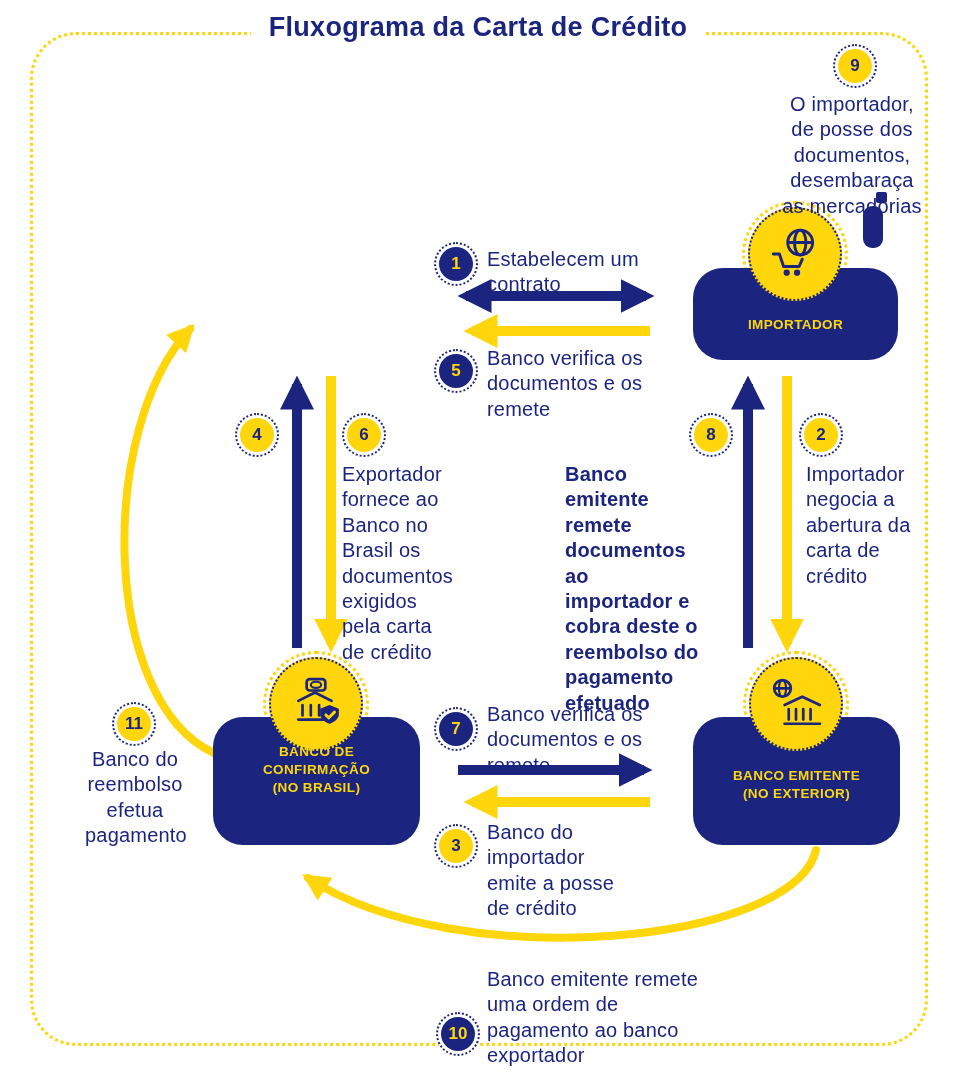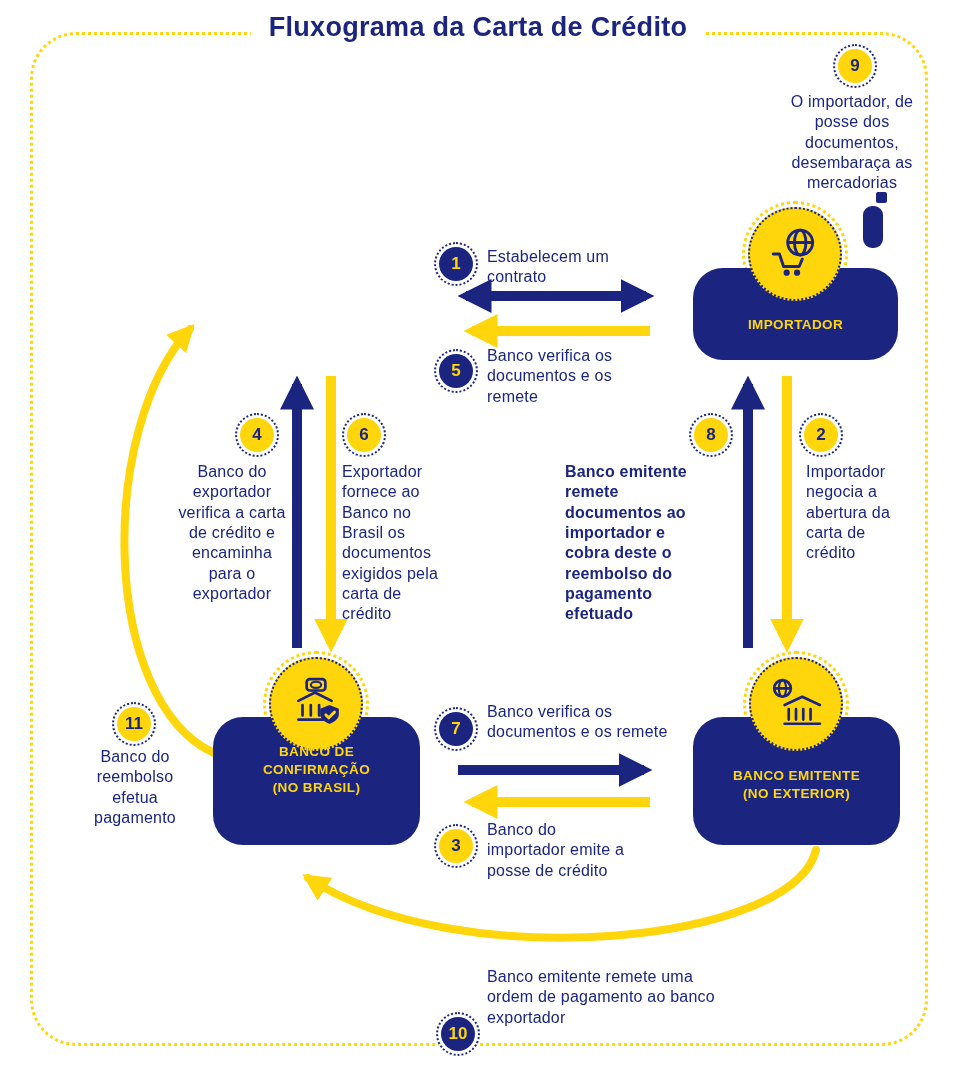--- a/index.html
+++ b/index.html
@@ -24,21 +24,21 @@
                display:flex;align-items:center;justify-content:center;}
   .node-label{position:absolute;left:0;right:0;text-align:center;color:var(--yellow);
               font-weight:bold;font-size:13.5px;letter-spacing:.4px;line-height:1.32;}
   .node-label span{display:block;white-space:pre-line;}
   .badge{position:absolute;width:44px;height:44px;border:2px dotted var(--navy);
          border-radius:50%;padding:3px;box-sizing:border-box;background:#fff;}
   .badge-core{width:100%;height:100%;border-radius:50%;display:flex;align-items:center;
               justify-content:center;font-weight:bold;font-size:17px;}
   .badge[data-style="navy"] .badge-core{background:var(--navy);color:var(--yellow);}
   .badge[data-style="yellow"] .badge-core{background:var(--yellow);color:var(--navy);}
-  .step-text{position:absolute;color:var(--navy);font-size:16px;line-height:1.27;letter-spacing:.2px;}
+  .step-text{position:absolute;color:var(--navy);font-size:20px;line-height:1.27;letter-spacing:.2px;}
   .ta-c{text-align:center;} .ta-r{text-align:left;font-weight:bold;}
 </style>
 </head>
 <body>
 
 <div class="canvas">
 
   <div class="frame"></div>
   <div class="title">Fluxograma da Carta de Crédito</div>
 
@@ -185,21 +185,20 @@
     </div>
   <div class="badge" style="left:112px;top:702px" data-style="yellow">
       <div class="badge-core">
         <span>11</span>
       </div>
     </div>
 
   <div class="step-text" style="left:487px;top:247px;width:180px">Estabelecem um contrato</div>
   <div class="step-text" style="left:806px;top:462px;width:112px">Importador negocia a abertura da carta de crédito</div>
   <div class="step-text" style="left:487px;top:820px;width:150px">Banco do importador emite a posse de crédito</div>
-  <div class="step-text ta-c" style="left:177px;top:462px;width:110px">Banco do exportador verifica a carta de crédito e encaminha para o exportador</div>
   <div class="step-text" style="left:487px;top:346px;width:175px">Banco verifica os documentos e os remete</div>
   <div class="step-text" style="left:342px;top:462px;width:108px">Exportador fornece ao Banco no Brasil os documentos exigidos pela carta de crédito</div>
   <div class="step-text" style="left:487px;top:702px;width:195px">Banco verifica os documentos e os remete</div>
   <div class="step-text ta-r" style="left:565px;top:462px;width:135px">Banco emitente remete documentos ao importador e cobra deste o reembolso do pagamento efetuado</div>
   <div class="step-text ta-c" style="left:777px;top:92px;width:150px">O importador, de posse dos documentos, desembaraça as mercadorias</div>
   <div class="step-text" style="left:487px;top:967px;width:230px">Banco emitente remete uma ordem de pagamento ao banco exportador</div>
   <div class="step-text ta-c" style="left:85px;top:747px;width:100px">Banco do reembolso efetua pagamento</div>
 
 </div>
 

